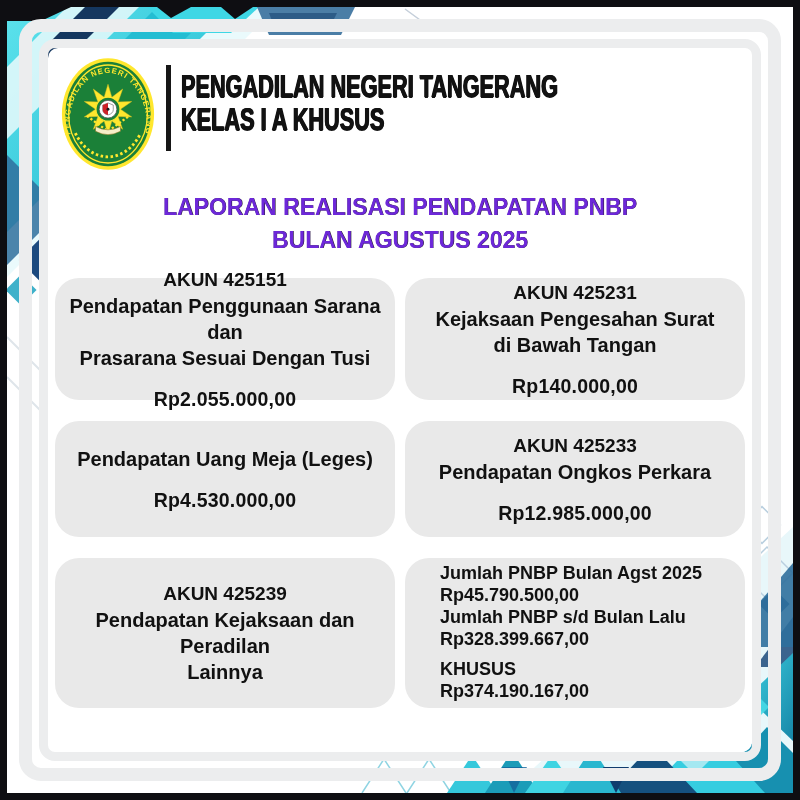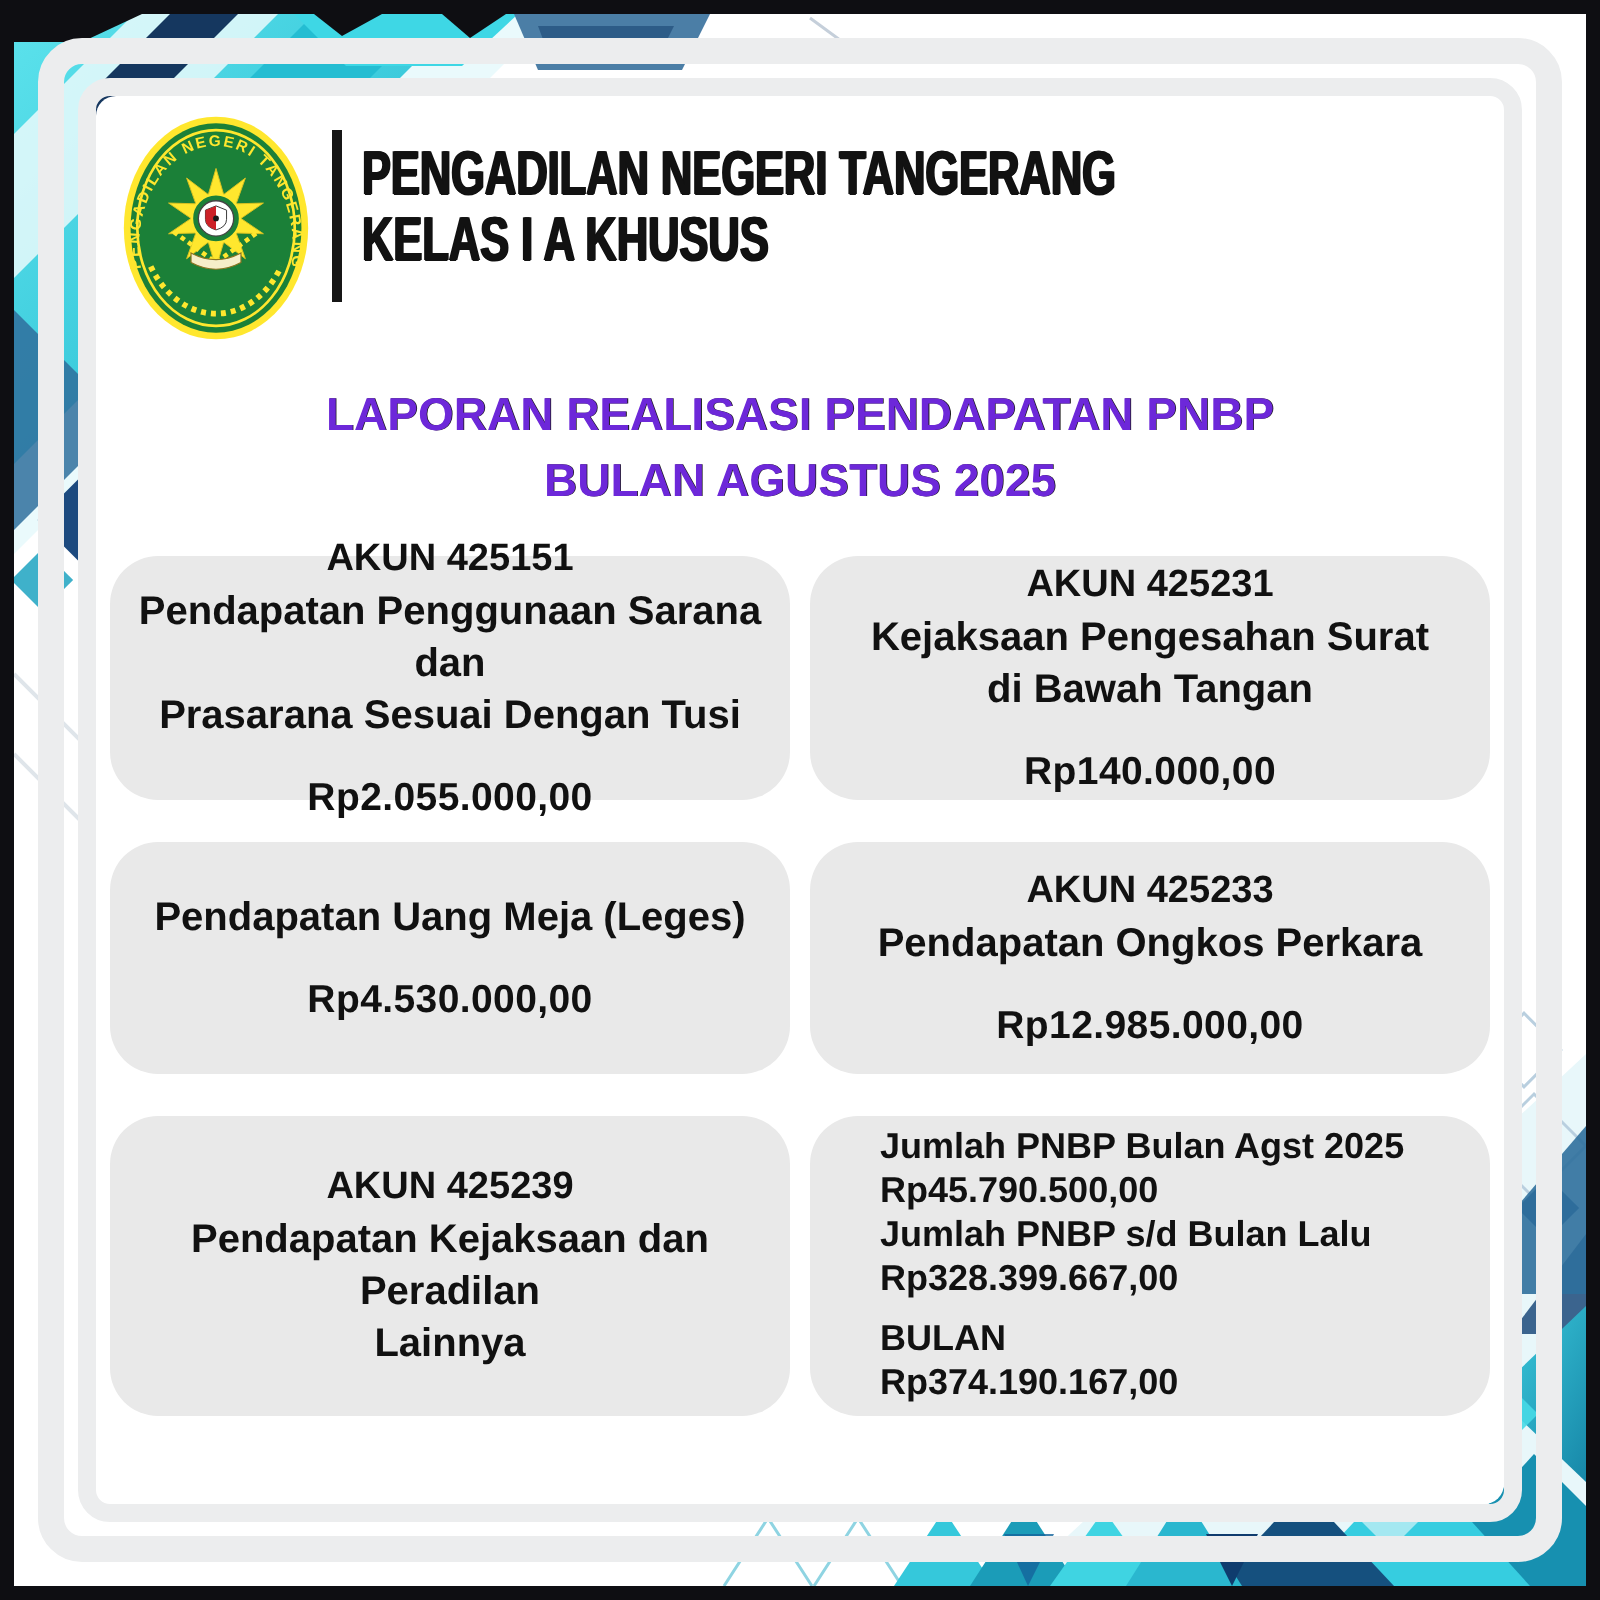--- a/index.html
+++ b/index.html
@@ -181,19 +181,19 @@
         <div class="akun">AKUN 425239</div>
         <div class="desc">Pendapatan Kejaksaan dan Peradilan
 Lainnya</div>
       </div>
 
       <div class="gcard-summary">
         <div class="sum-line">Jumlah PNBP Bulan Agst 2025</div>
         <div class="sum-line">Rp45.790.500,00</div>
         <div class="sum-line">Jumlah PNBP s/d Bulan Lalu</div>
         <div class="sum-line">Rp328.399.667,00</div>
-        <div class="sum-line sum-total">BULAN</div>
+        <div class="sum-line sum-total">KHUSUS</div>
         <div class="sum-line">Rp374.190.167,00</div>
       </div>
 
     </div>
   </div>
 </div>
 
 </body></html>

